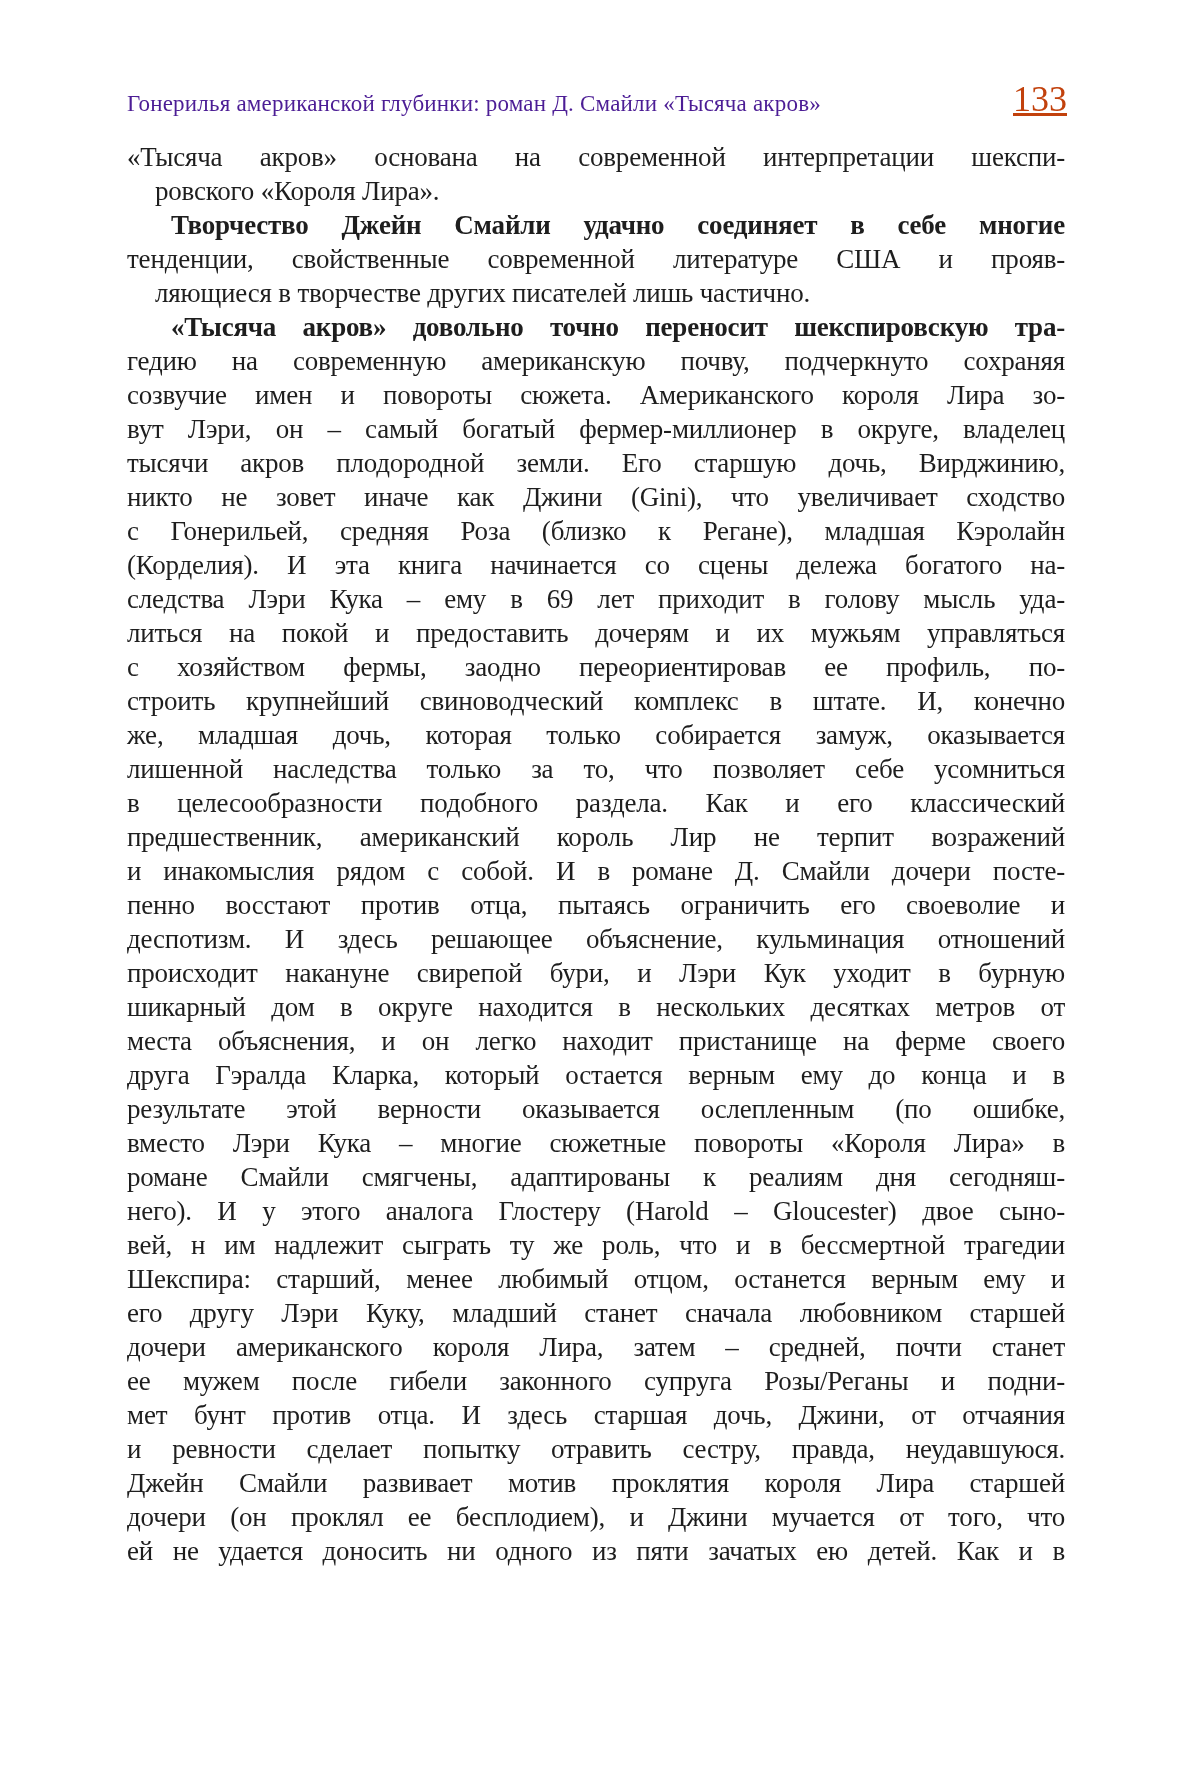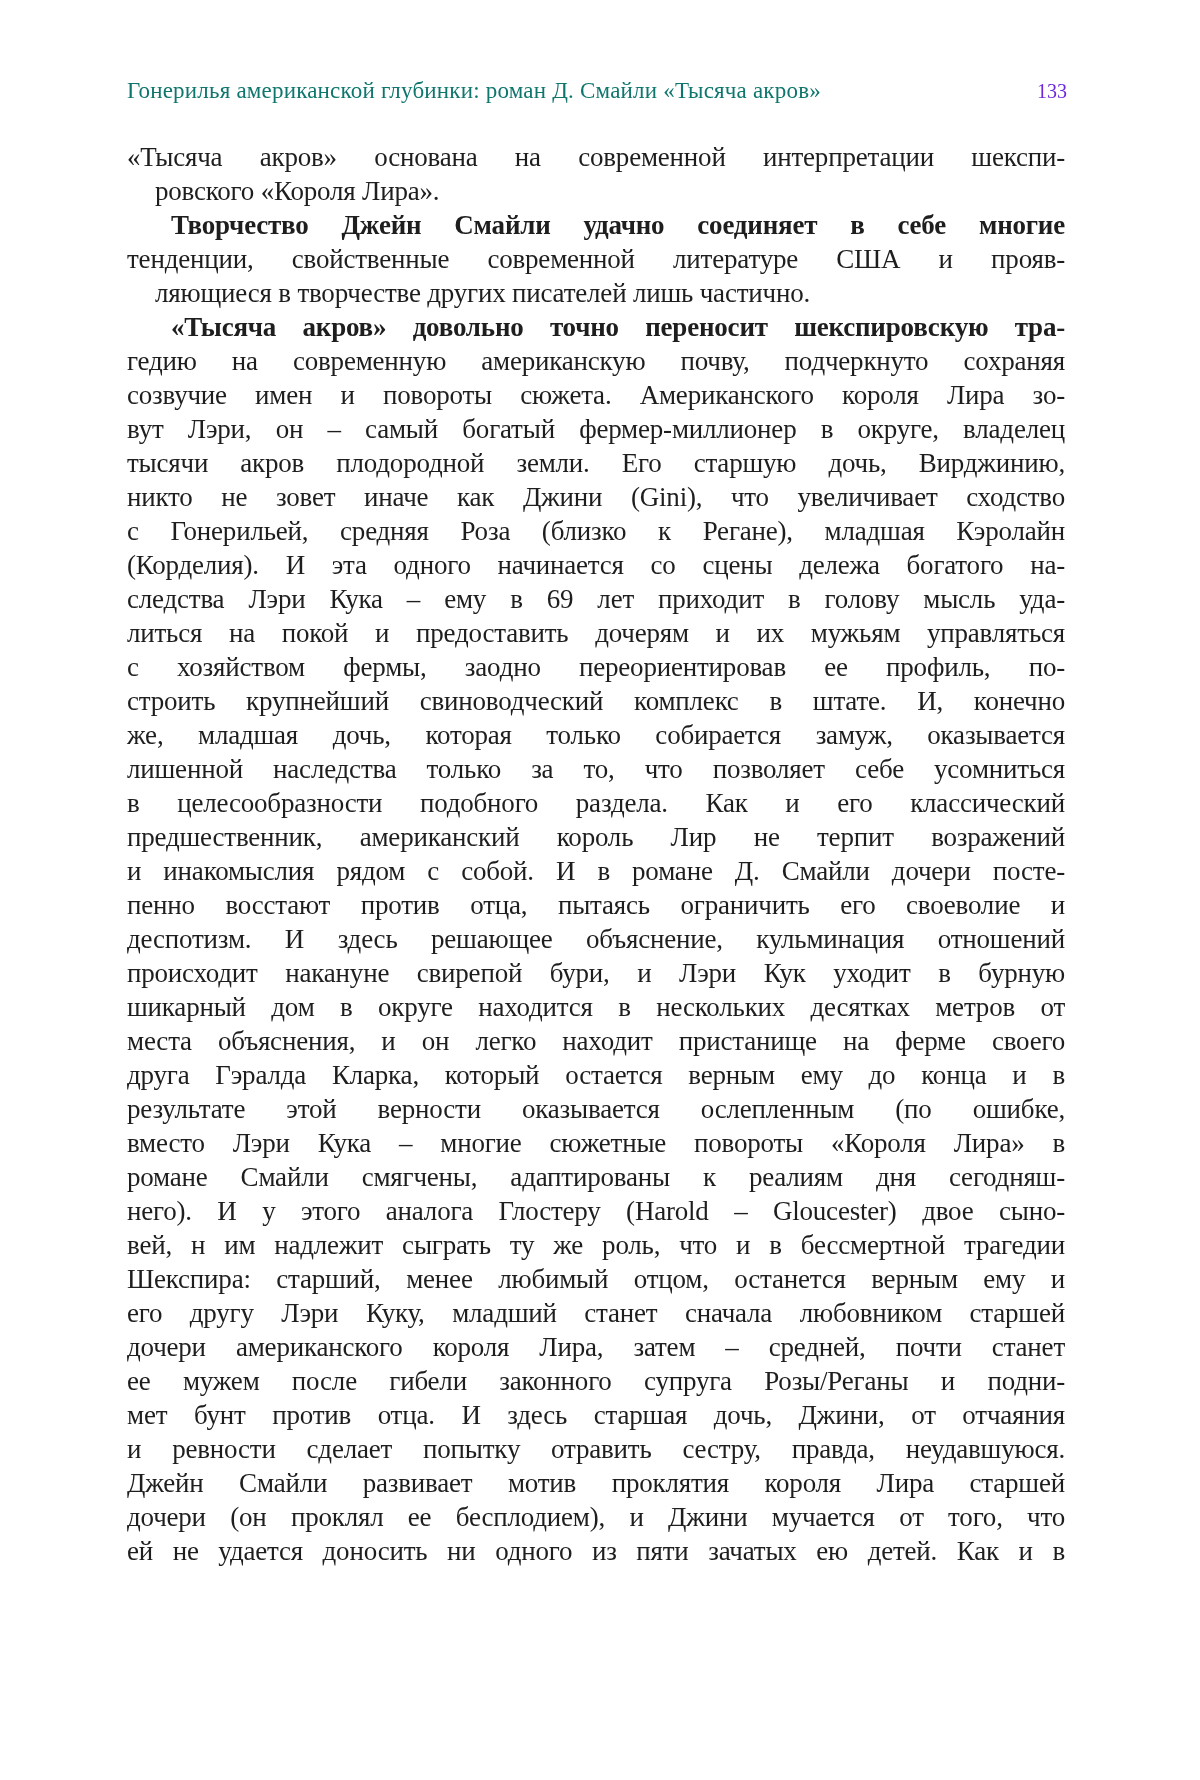--- a/index.html
+++ b/index.html
@@ -23,26 +23,27 @@
     left: 127px;
     right: 133px;
     top: 78px;
     display: flex;
     justify-content: space-between;
     align-items: baseline;
   }
   .running-title {
     font-size: 23px;
     letter-spacing: 0.2px;
-    color: #0f766e;
+    color: #4c1d95;
     white-space: nowrap;
   }
   .page-number {
-    font-size: 20px;
-    color: #6d28d9;
+    font-size: 36px;
+    color: #c2410c;
+    text-decoration: underline;
   }
   
   .body-text {
     position: absolute;
     left: 127px;
     top: 140px;
     width: 938px;
   }
   .line {
     height: 34px;
@@ -91,21 +92,21 @@
       <div class="line indent">Творчество Джейн Смайли удачно соединяет в себе многие</div>
       <div class="line">тенденции, свойственные современной литературе США и прояв-</div>
       <div class="line para-end">ляющиеся в творчестве других писателей лишь частично.</div>
       <div class="line indent">«Тысяча акров» довольно точно переносит шекспировскую тра-</div>
       <div class="line">гедию на современную американскую почву, подчеркнуто сохраняя</div>
       <div class="line">созвучие имен и повороты сюжета. Американского короля Лира зо-</div>
       <div class="line">вут Лэри, он – самый богатый фермер-миллионер в округе, владелец</div>
       <div class="line">тысячи акров плодородной земли. Его старшую дочь, Вирджинию,</div>
       <div class="line">никто не зовет иначе как Джини (Gini), что увеличивает сходство</div>
       <div class="line">с Гонерильей, средняя Роза (близко к Регане), младшая Кэролайн</div>
-      <div class="line">(Корделия). И эта одного начинается со сцены дележа богатого на-</div>
+      <div class="line">(Корделия). И эта книга начинается со сцены дележа богатого на-</div>
       <div class="line">следства Лэри Кука – ему в 69 лет приходит в голову мысль уда-</div>
       <div class="line">литься на покой и предоставить дочерям и их мужьям управляться</div>
       <div class="line">с хозяйством фермы, заодно переориентировав ее профиль, по-</div>
       <div class="line">строить крупнейший свиноводческий комплекс в штате. И, конечно</div>
       <div class="line">же, младшая дочь, которая только собирается замуж, оказывается</div>
       <div class="line">лишенной наследства только за то, что позволяет себе усомниться</div>
       <div class="line">в целесообразности подобного раздела. Как и его классический</div>
       <div class="line">предшественник, американский король Лир не терпит возражений</div>
       <div class="line">и инакомыслия рядом с собой. И в романе Д. Смайли дочери посте-</div>
       <div class="line">пенно восстают против отца, пытаясь ограничить его своеволие и</div>

